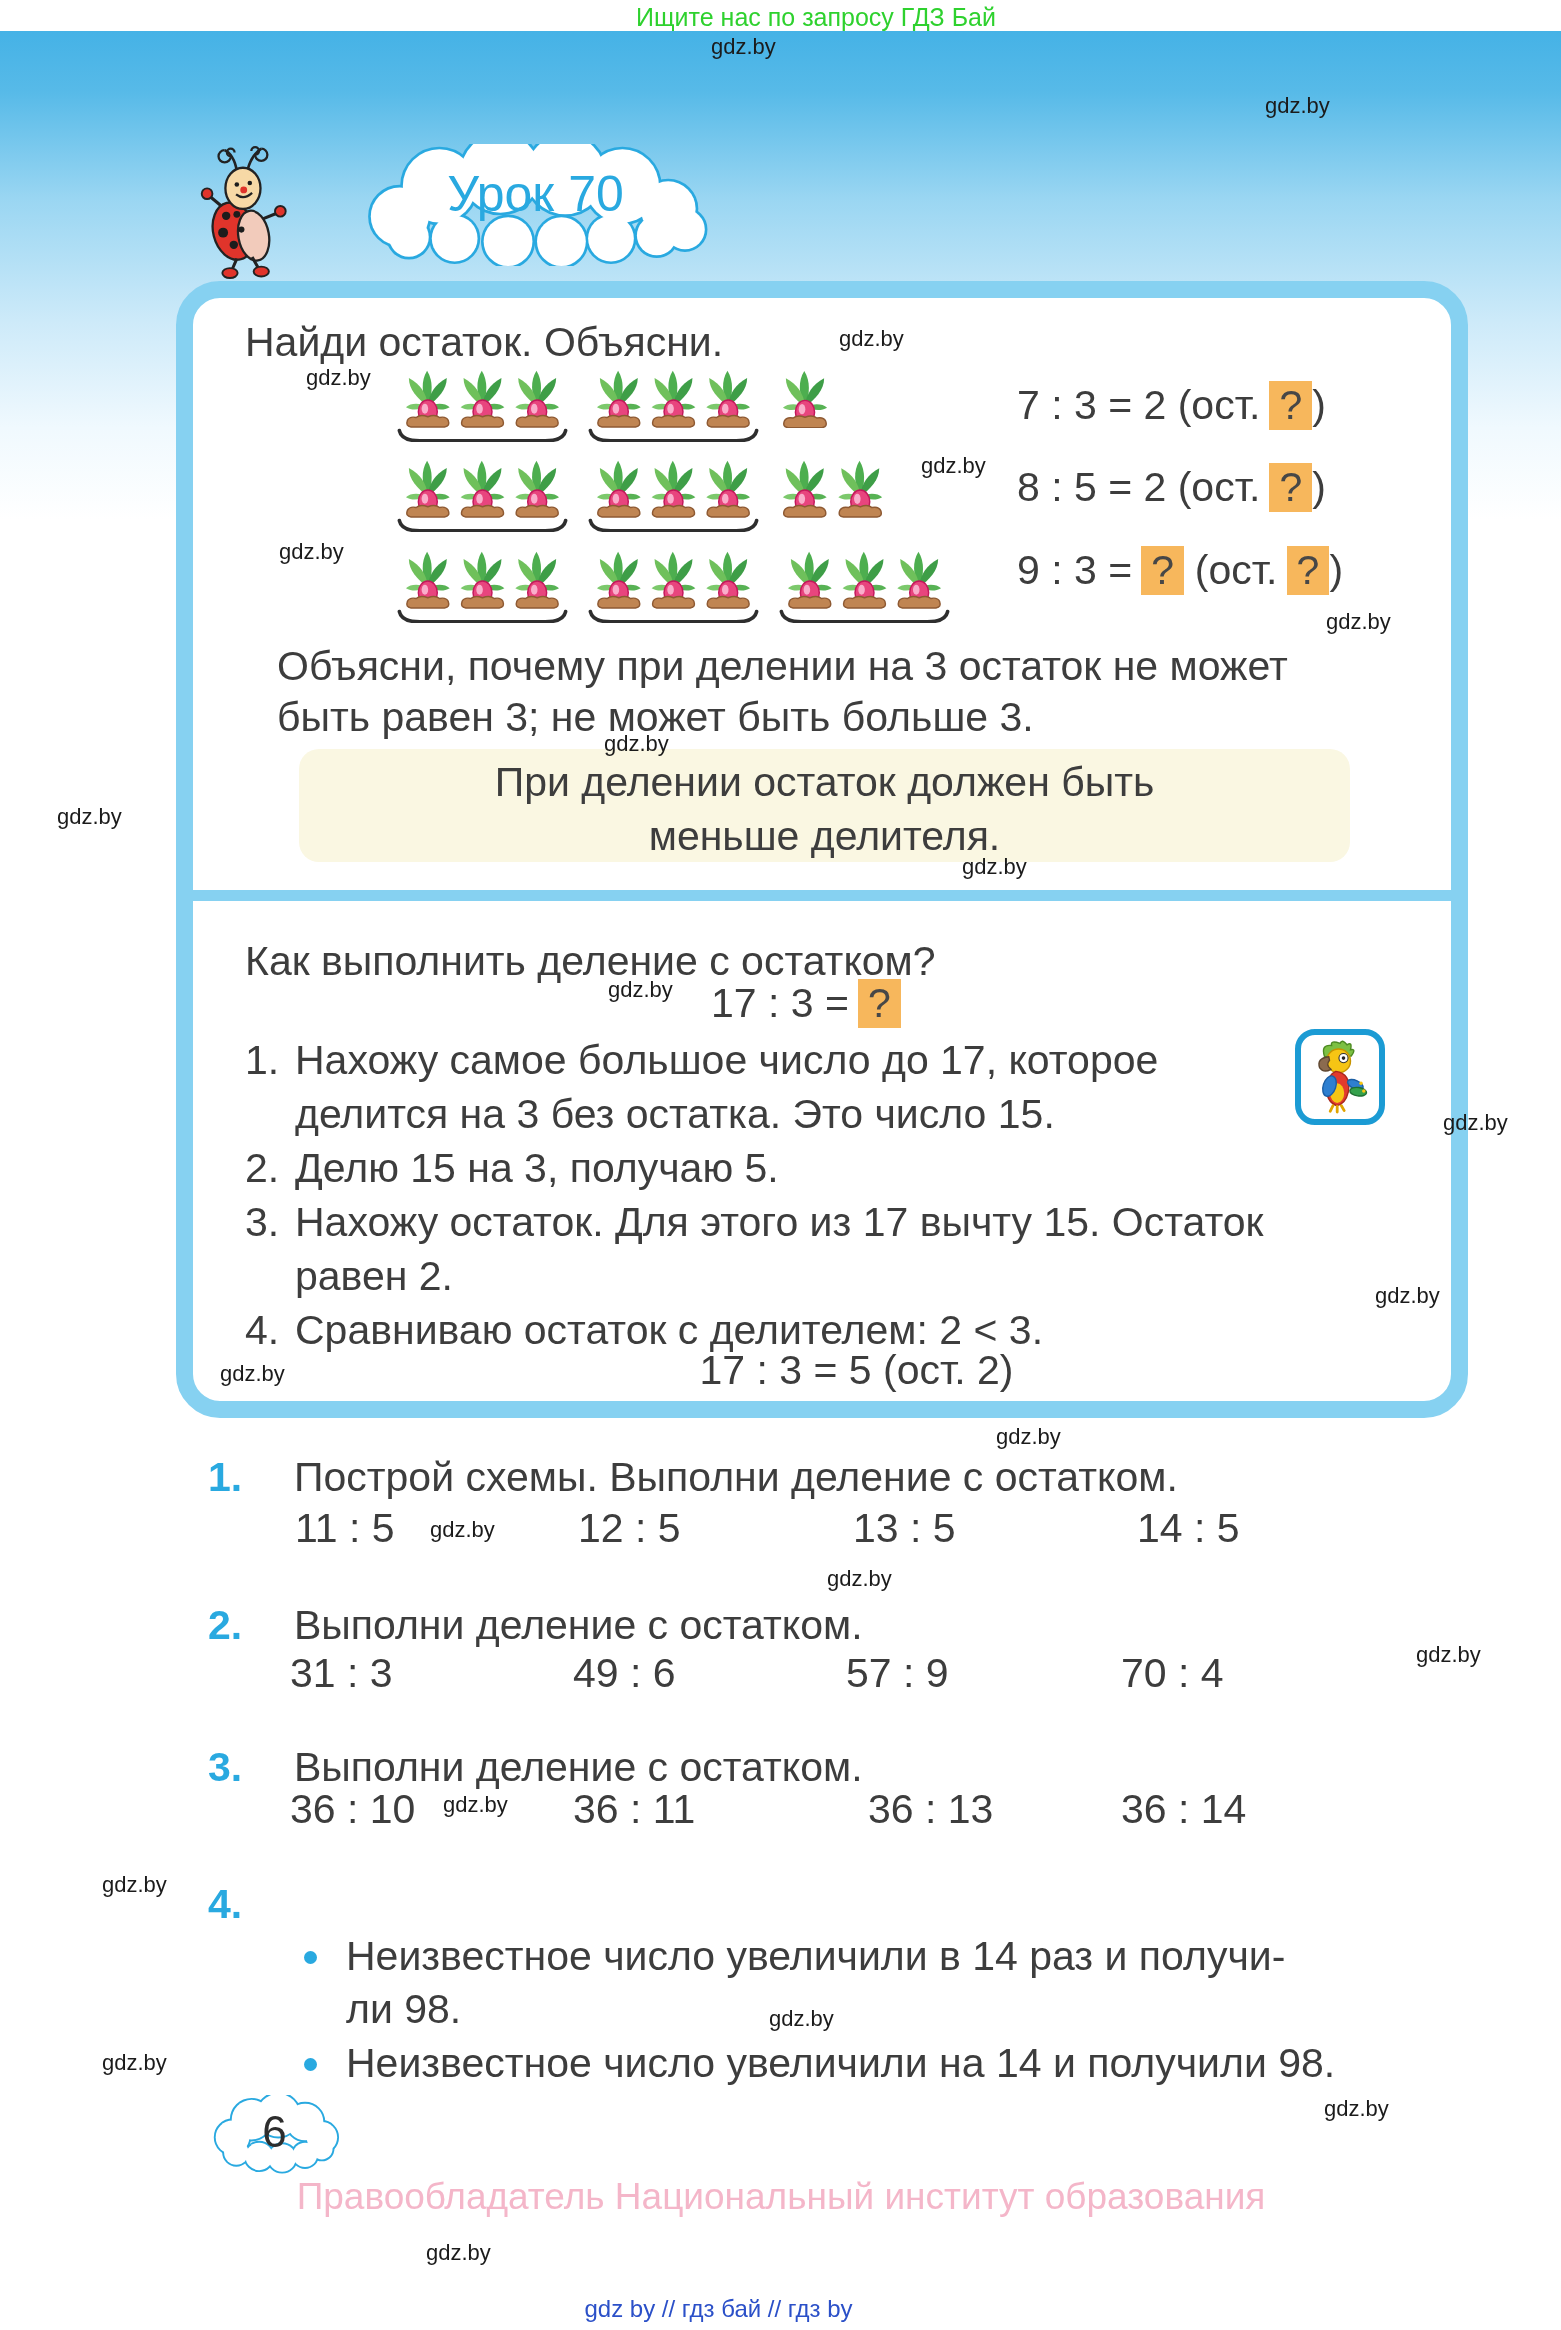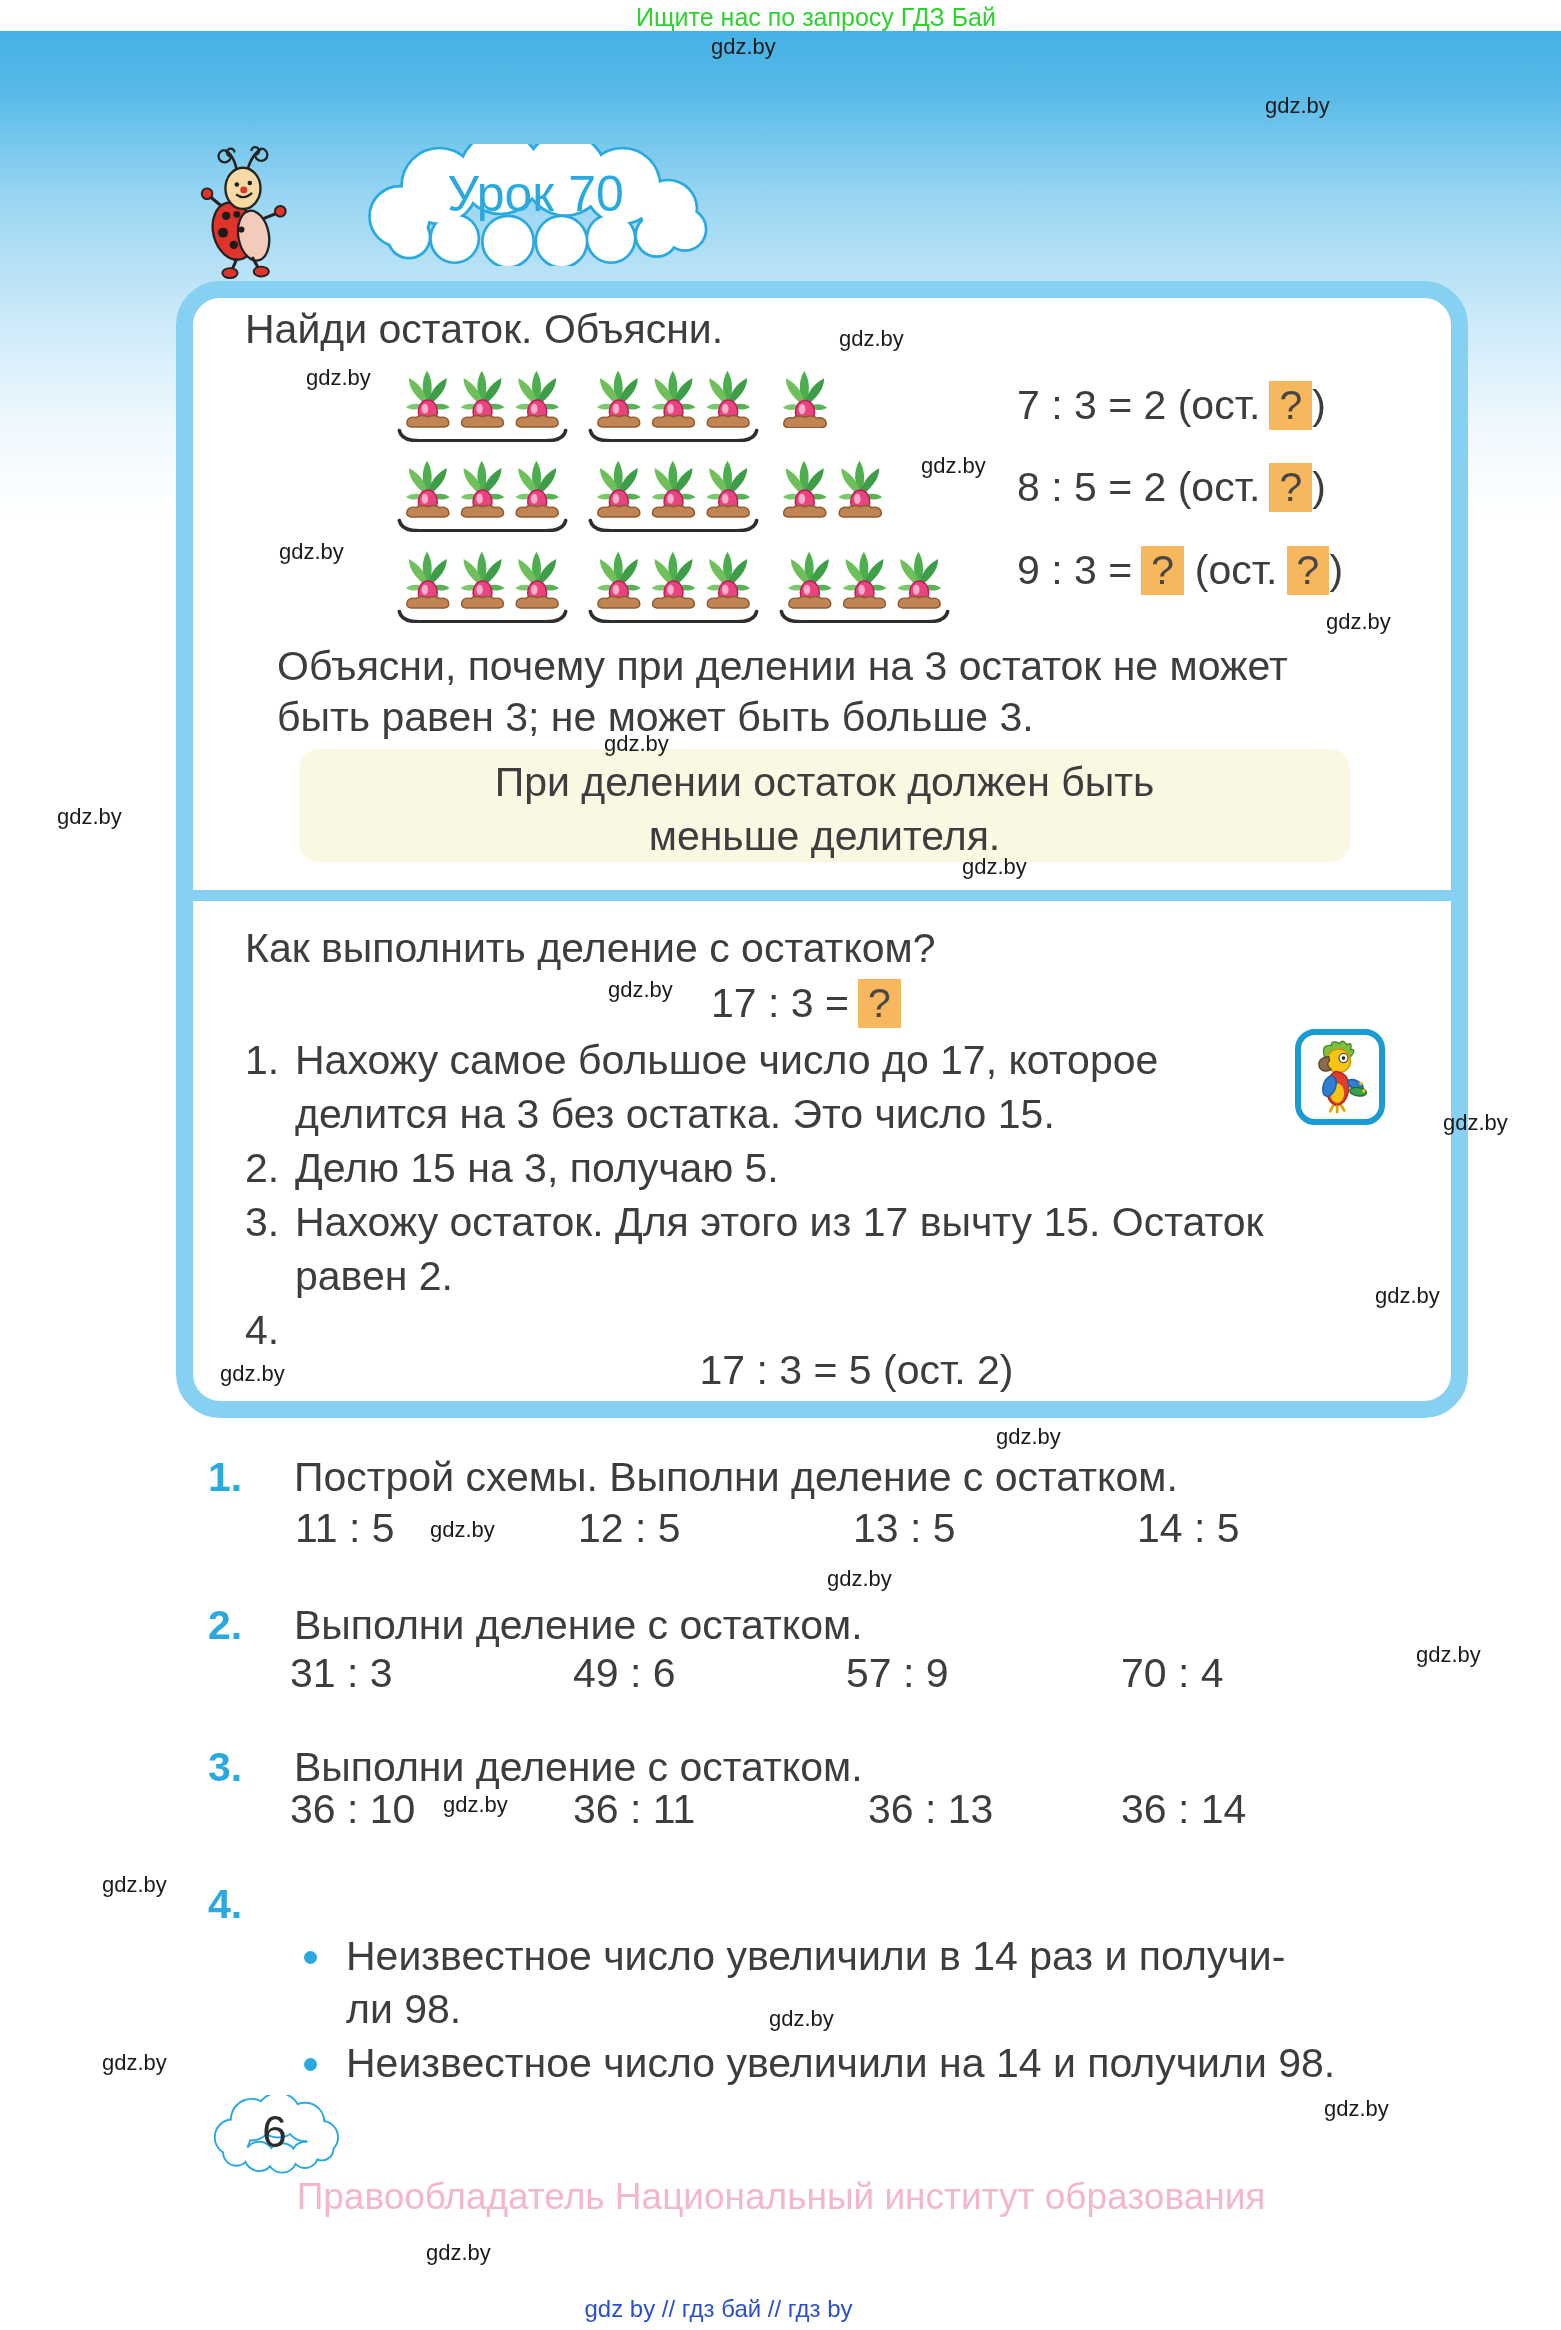--- a/index.html
+++ b/index.html
@@ -16,21 +16,21 @@
   .cloud-badge svg{position:absolute;left:0;top:0;}
   .cloud-badge .cloud-label{position:absolute;left:0;top:21.4px;width:100%;text-align:center;font-size:50px;color:#29A9E0;z-index:2;}
   .ladybug{position:absolute;left:197px;top:138px;z-index:3;}
   
   .teach-box{
     position:absolute;left:176px;top:281px;width:1292px;height:1137px;
     box-sizing:border-box;border:17px solid #86D1F1;border-radius:44px;
     background:#ffffff;z-index:1;
   }
   .teach-box .abs{position:absolute;}
-  .h1{font-size:41px;color:#3D3D3D;white-space:nowrap;}
+  .h1{font-size:41px;color:#3D3D3D;white-space:nowrap;margin-top:13px;}
   .radish-row{display:flex;gap:16px;align-items:flex-start;}
   .equation{font-size:41px;white-space:nowrap;display:flex;align-items:center;}
   .qbox{display:inline-block;background:#F7B75C;color:#474747;padding:0.8px 10px;margin-left:9.2px;}
   .equation .mid{margin-left:10.7px;}
   .para{font-size:41px;line-height:51px;white-space:nowrap;margin-left:32px;}
   .rule-box{
     position:absolute;left:106px;top:451px;width:1051px;height:113px;
     background:#FAF7E2;border-radius:20px;text-align:center;
     font-size:41px;line-height:54px;padding-top:6.1px;box-sizing:border-box;
   }
@@ -256,20 +256,21 @@
       <div class="step-line">
           <span class="step-num">3.</span>
           <span>Нахожу остаток. Для этого из 17 вычту 15. Остаток</span>
         </div>
       <div class="step-line">
           <span class="step-num"></span>
           <span>равен 2.</span>
         </div>
       <div class="step-line">
           <span class="step-num">4.</span>
+          <span>Сравниваю остаток с делителем: 2 &lt; 3.</span>
         </div>
     </div>
 
     <div class="result-line">17 : 3 = 5 (ост. 2)</div>
 
     <div class="parrot-box">
       <svg width="70" height="78" viewBox="0 0 100 110">
         <path d="M28 26 Q22 8 38 10 Q36 2 50 7 Q53 0 60 9 Q68 4 65 16 Q74 14 66 25 Z" fill="#7CC043" stroke="#4c8a22" stroke-width="2"></path>
         <circle cx="48" cy="32" r="17" fill="#F6C514" stroke="#C79400" stroke-width="2"></circle>
         <circle cx="55" cy="28" r="6.5" fill="#fff" stroke="#333" stroke-width="1.5"></circle>

